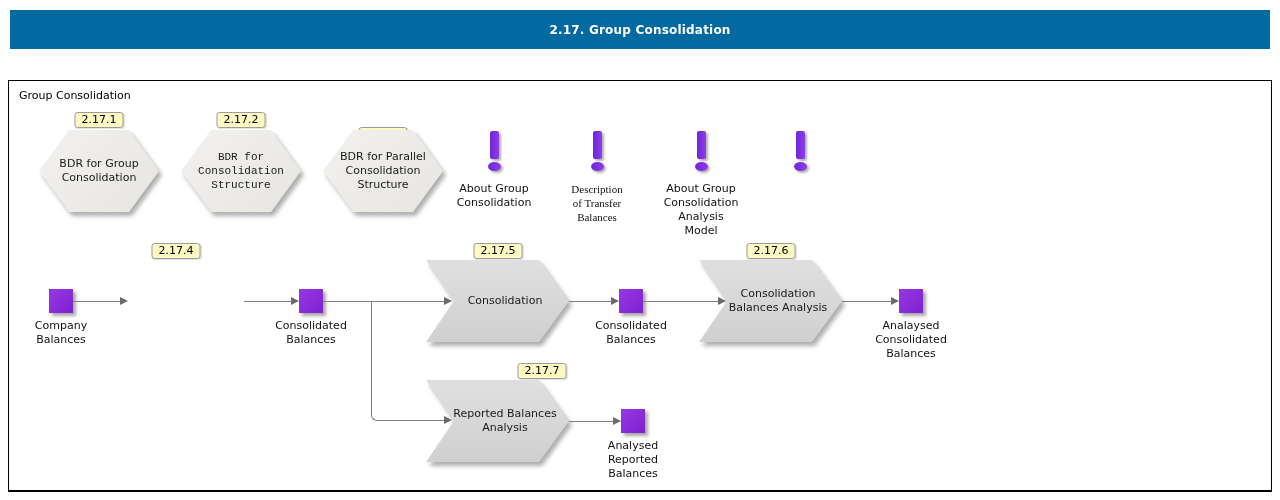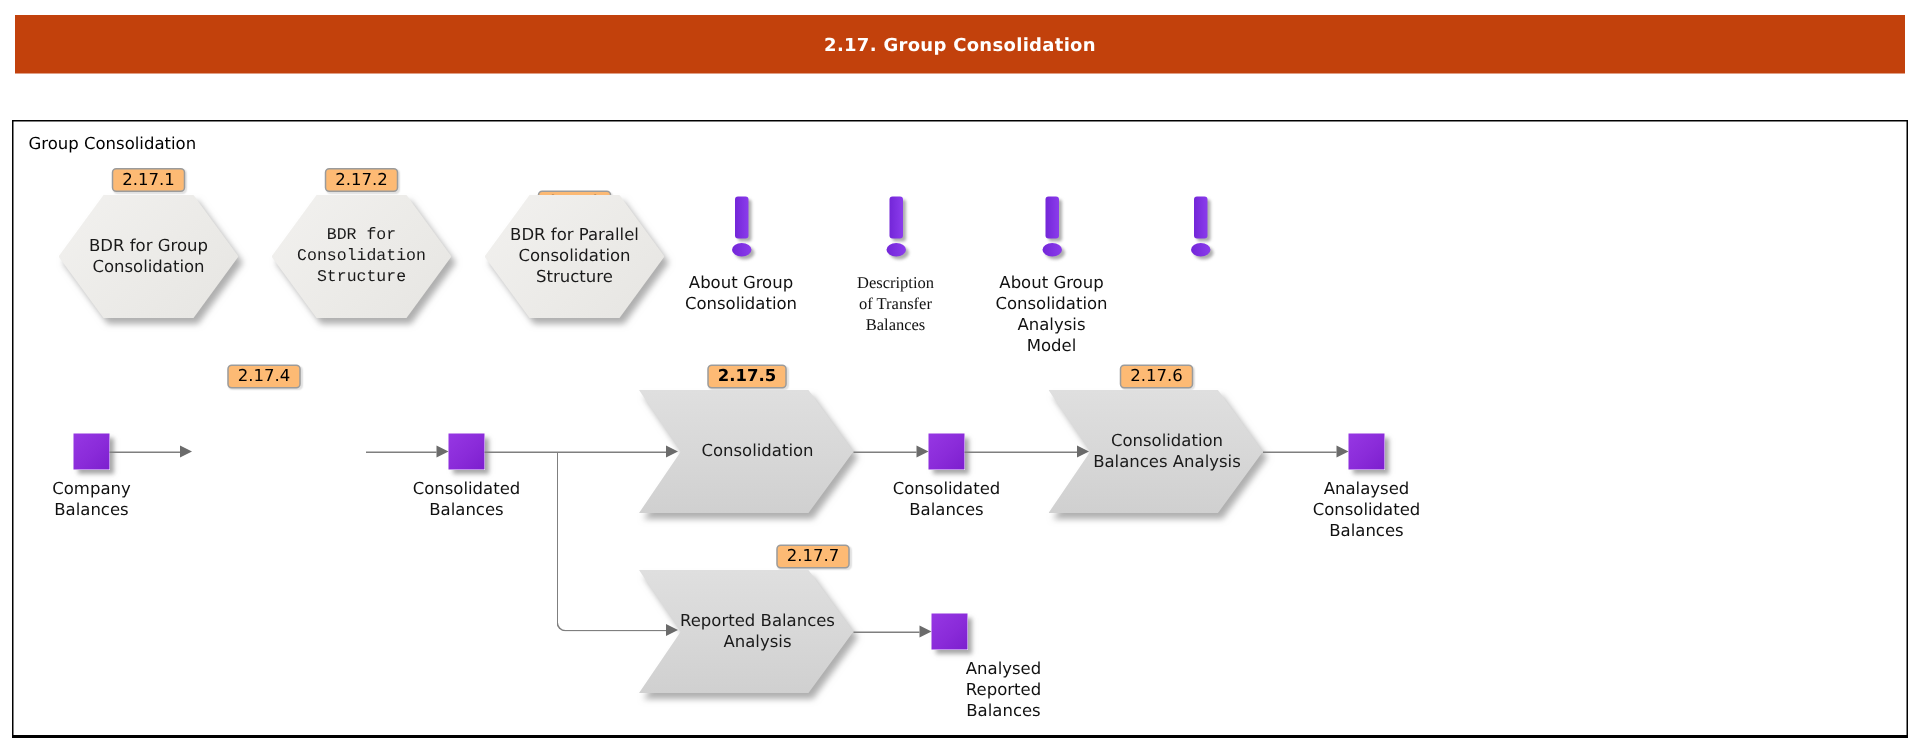--- a/index.html
+++ b/index.html
@@ -5,38 +5,38 @@
   * { margin:0; padding:0; box-sizing:border-box; }
   html,body { background:#ffffff; }
   body {
     width:1280px; height:500px; position:relative; overflow:hidden;
     font-family:"DejaVu Sans","Liberation Sans",sans-serif;
     color:#1a1a1a;
   }
   
   .titlebar {
     position:absolute; left:10px; top:10px; width:1260px; height:39px;
-    background:#c2410c; display:flex; align-items:center; justify-content:center;
+    background:#0369a1; display:flex; align-items:center; justify-content:center;
   }
   .titlebar span { color:#ffffff; font-size:12px; font-weight:bold; letter-spacing:0.2px; }
   
   .canvas {
     position:absolute; left:8px; top:80px; width:1264px; height:412px;
     background:#ffffff; border:1px solid #000000; border-bottom-width:2px;
   }
   .caption { position:absolute; left:10px; top:8px; font-size:11px; color:#000; }
   
   .lbl {
     position:absolute; font-size:11px; line-height:14px; text-align:center;
     white-space:pre-line; transform:translateX(-50%); color:#111;
   }
   
   .badge {
     position:absolute; transform:translateX(-50%);
-    background:#fdba74; border:1px solid #9b9b9b; border-radius:3px;
+    background:#fef9c3; border:1px solid #9b9b9b; border-radius:3px;
     font-size:11px; line-height:14px; padding:0 6px; color:#000;
     box-shadow:1px 1px 1px rgba(0,0,0,0.12);
   }
   
   .hexwrap {
     position:absolute; width:120px; height:82px; top:49px;
     filter:drop-shadow(3px 4px 2px rgba(110,110,110,0.55));
   }
   .hex {
     width:100%; height:100%;
@@ -161,21 +161,21 @@
   <div class="sq" style="left:290px; top:208px;"></div>
   <div class="lbl" style="left:302px; top:238px;">Consolidated
 Balances</div>
 
   <div class="hline" style="left:314px; top:220px; width:121px;"></div>
   <div class="ahead" style="left:435px; top:216px;"></div>
 
   <div class="elbow" style="left:362px; top:220px; width:73px; height:120px;"></div>
   <div class="ahead" style="left:435px; top:335px;"></div>
 
-  <div class="badge" style="left:489px; top:162px;font-weight:bold;">2.17.5</div>
+  <div class="badge" style="left:489px; top:162px;">2.17.5</div>
   <div class="chevwrap" style="left:417px; top:179px;">
     <div class="chev">Consolidation</div>
   </div>
 
   <div class="hline" style="left:560px; top:220px; width:42px;"></div>
   <div class="ahead" style="left:602px; top:216px;"></div>
 
   <div class="sq" style="left:610px; top:208px;"></div>
   <div class="lbl" style="left:622px; top:238px;">Consolidated
 Balances</div>
@@ -200,17 +200,17 @@
   <div class="badge" style="left:489px; top:282px;margin-left:44px;">2.17.7</div>
   <div class="chevwrap" style="left:417px; top:299px;">
     <div class="chev">Reported Balances
 Analysis</div>
   </div>
 
   <div class="hline" style="left:560px; top:340px; width:44px;"></div>
   <div class="ahead" style="left:604px; top:336px;"></div>
 
   <div class="sq" style="left:612px; top:328px;"></div>
-  <div class="lbl" style="left:624px; top:358px;margin-left:36px;">Analysed
+  <div class="lbl" style="left:624px; top:358px;">Analysed
 Reported
 Balances</div>
 
 </div>
 
 </body></html>

